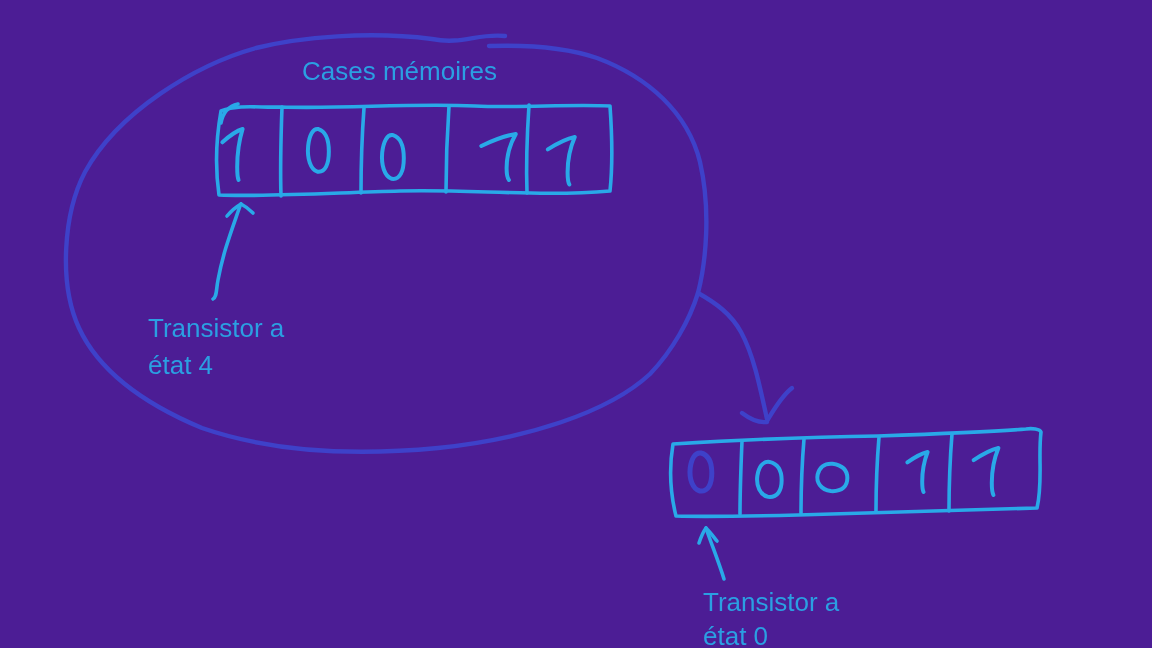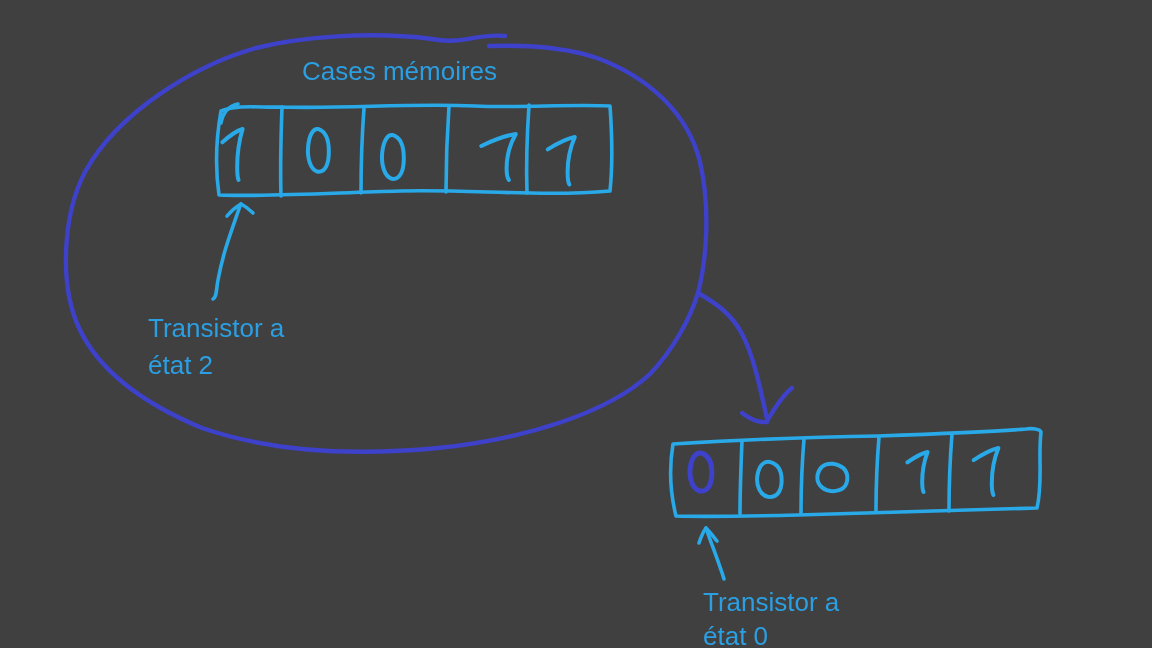--- a/index.html
+++ b/index.html
@@ -4,21 +4,21 @@
 <style>
   html, body {
     margin: 0;
     padding: 0;
     background: #ffffff;
   }
   .canvas {
     position: relative;
     width: 1152px;
     height: 648px;
-    background: #404040;
+    background: #4c1d95;
     overflow: hidden;
     font-family: "Liberation Sans", sans-serif;
   }
   .sketch {
     position: absolute;
     left: 0;
     top: 0;
   }
   .sketch path {
     fill: none;
@@ -103,19 +103,19 @@
     <g>
       <path class="pen-light" d="M724,579 C719,563 713,548 707,531"></path>
       <path class="pen-light" d="M699,543 C701,537 703,532 706,528"></path>
       <path class="pen-light" d="M717,541 C713,536 710,532 706,528"></path>
     </g>
   </svg>
 
   <div class="label" style="left:302px; top:56px;">Cases mémoires</div>
 
   <div class="label" style="left:148px; top:313px;">Transistor a</div>
-  <div class="label" style="left:148px; top:350px;">état 2</div>
+  <div class="label" style="left:148px; top:350px;">état 4</div>
 
 
   <div class="label" style="left:703px; top:587px;">Transistor a</div>
   <div class="label" style="left:703px; top:621px;">état 0</div>
 
 </div>
 
 </body></html>

